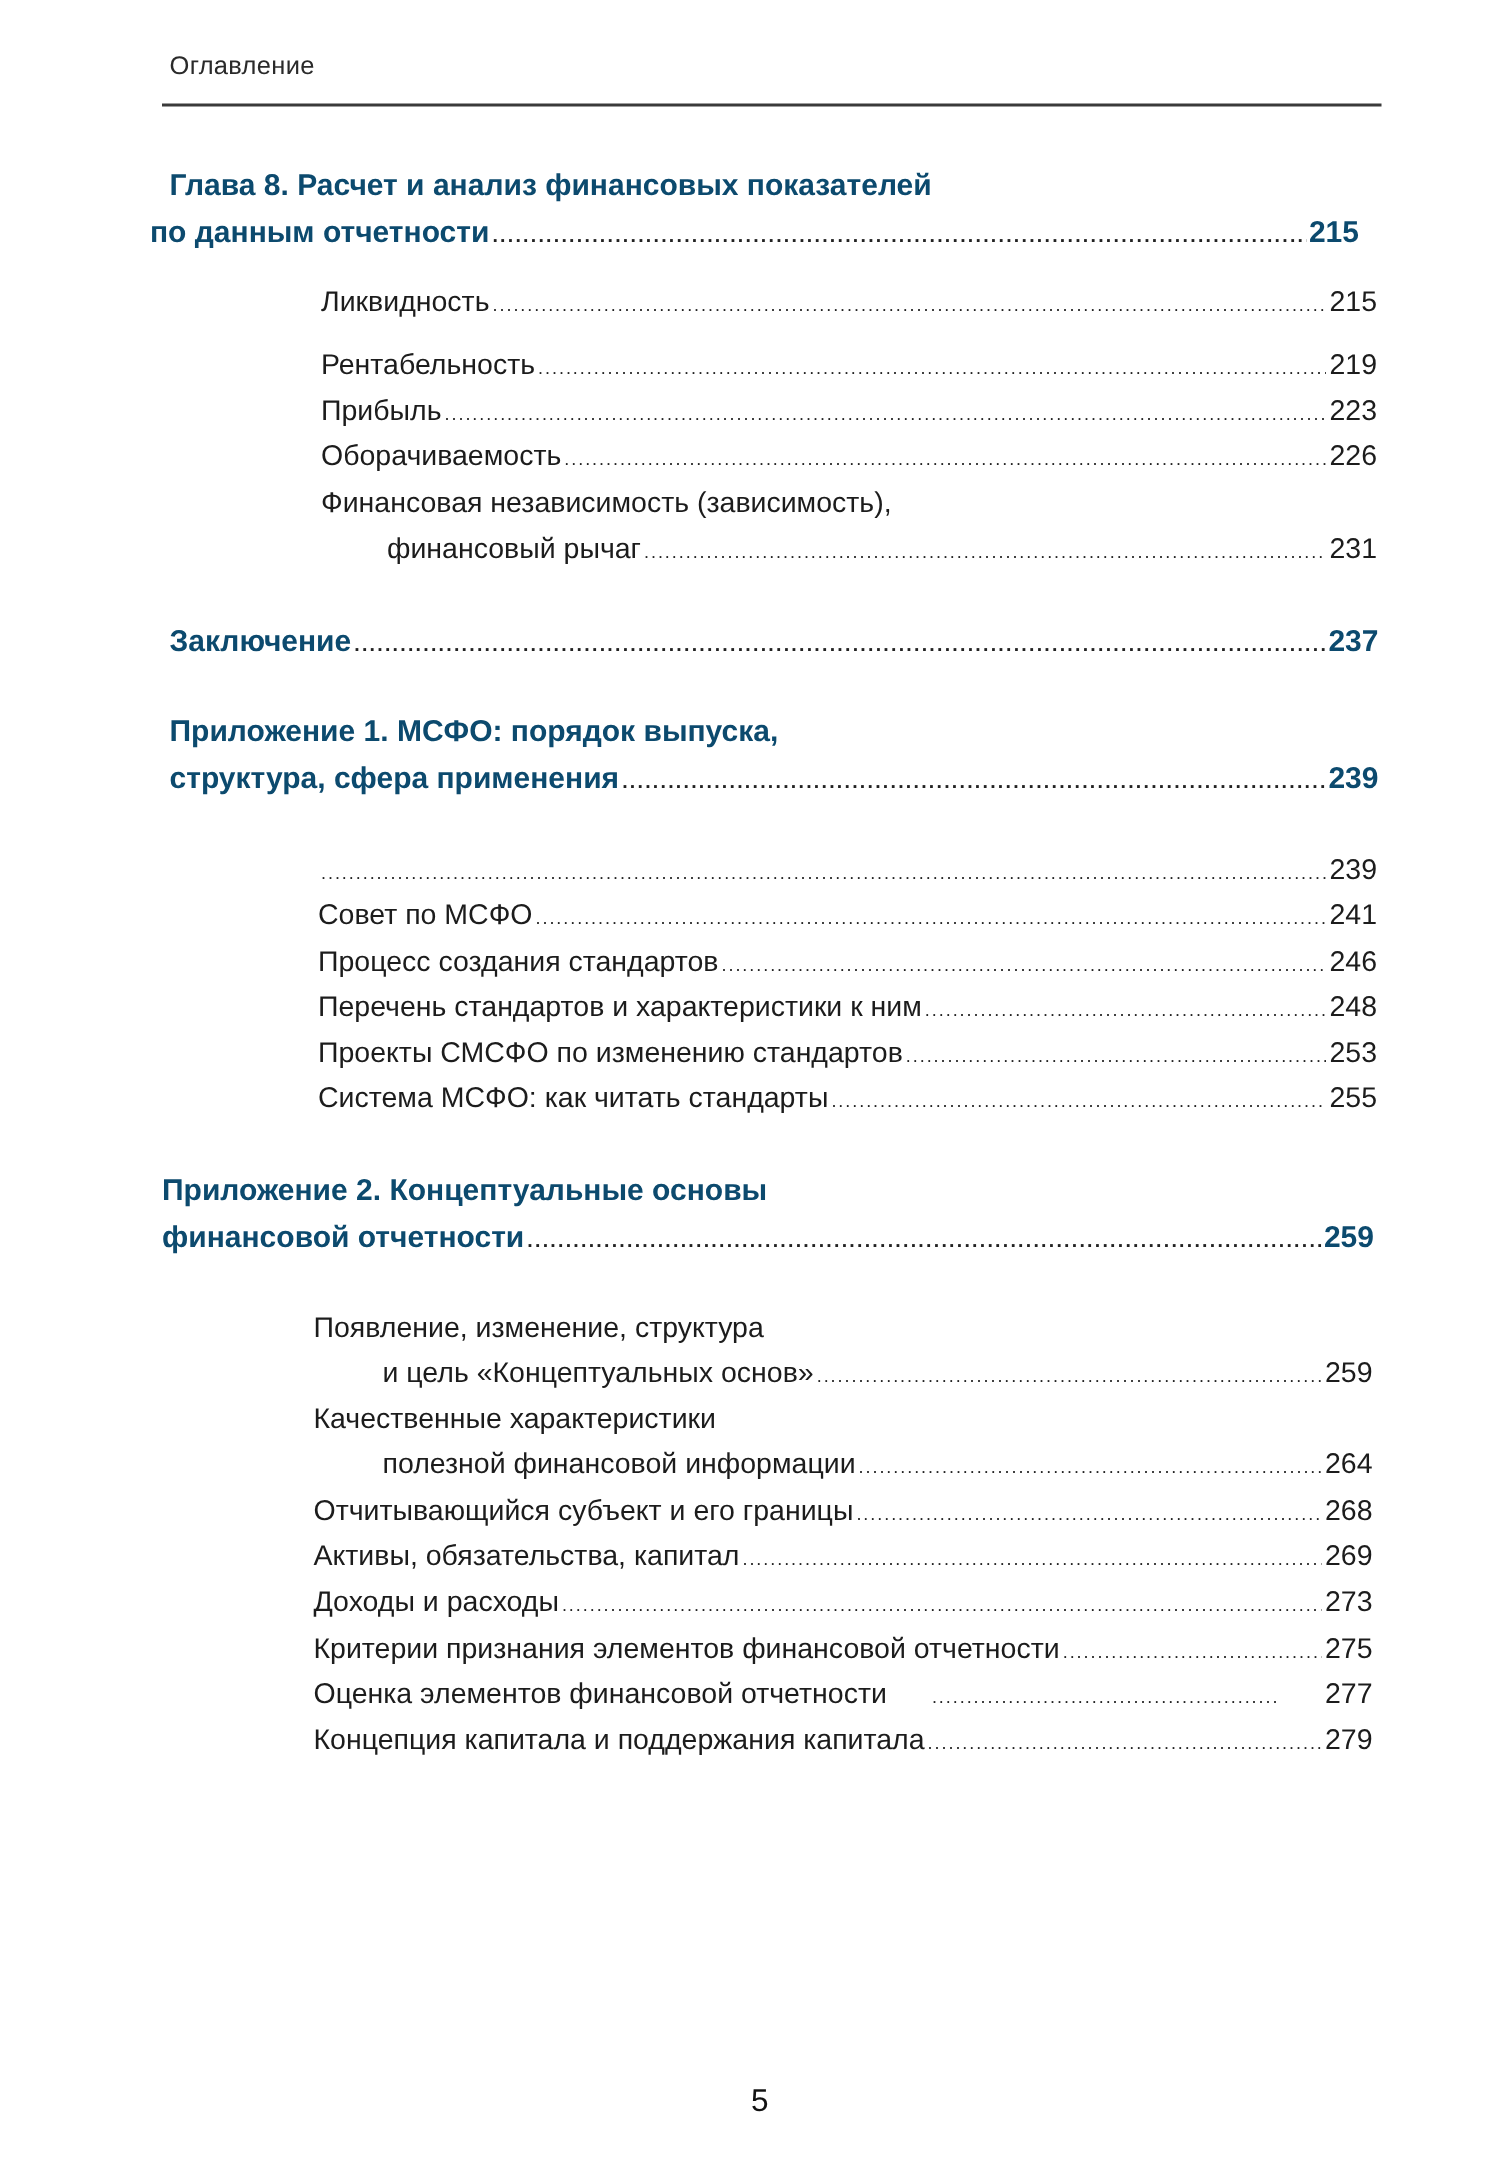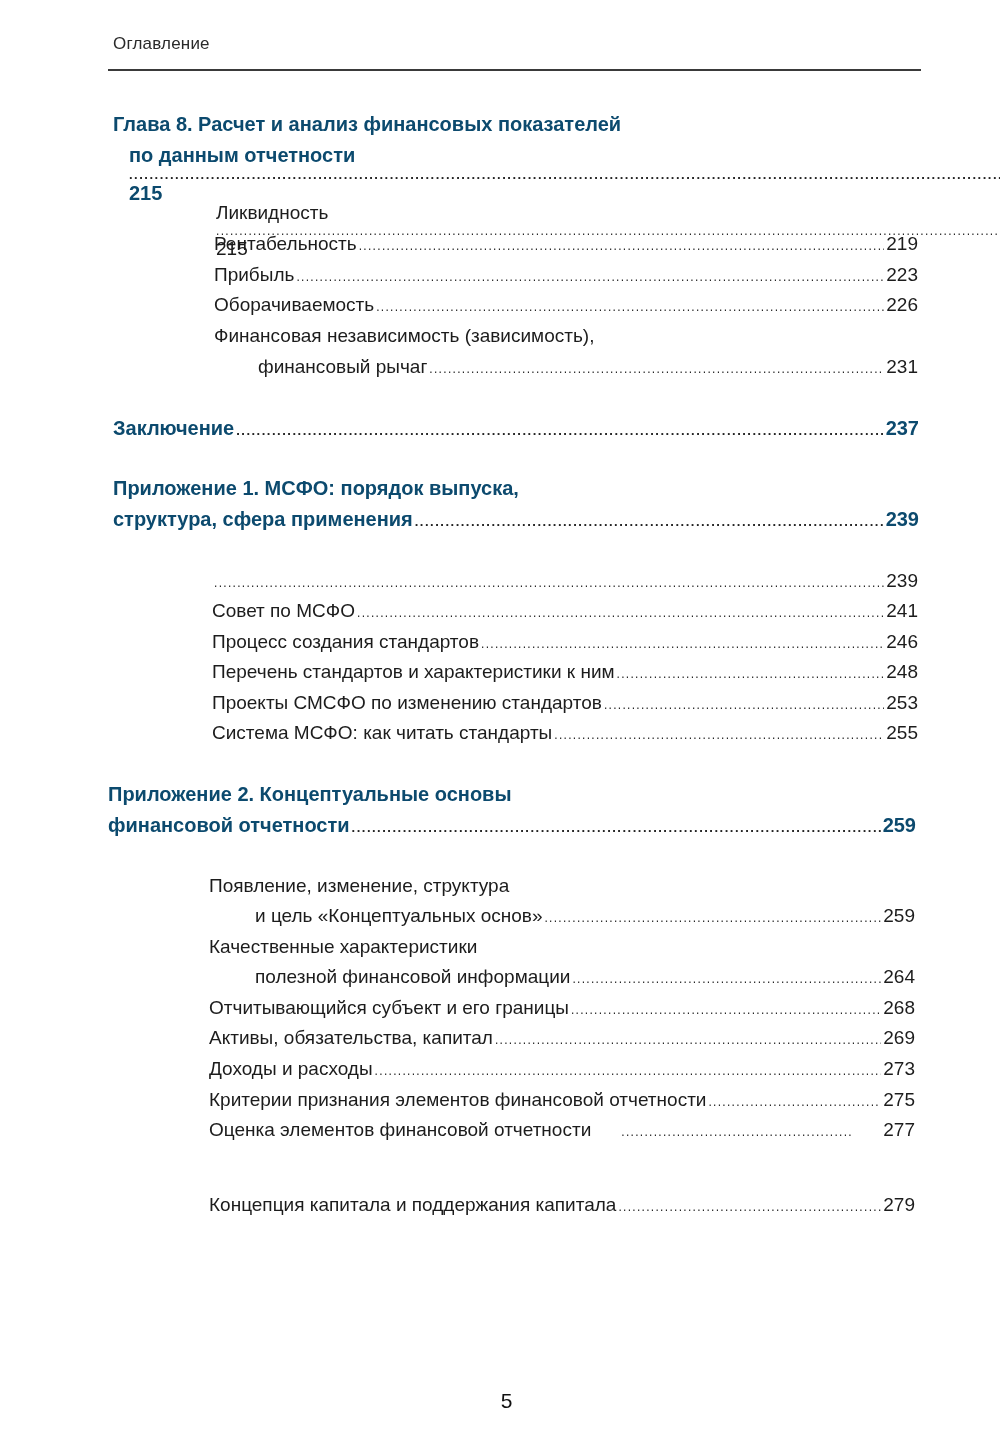--- a/index.html
+++ b/index.html
@@ -96,27 +96,27 @@
   </style>
 </head>
 <body>
 
 <div class="running-head">Оглавление</div>
 <div class="head-rule"></div>
 
 <div class="toc">
 
   <div class="line-only bold" style="left:113px; top:113px;">Глава 8. Расчет и анализ финансовых показателей</div>
-  <div class="entry bold" style="left:127px; top:144px; width:806px;flex-direction:column;">
+  <div class="entry bold" style="left:100px; top:144px; width:806px;">
     <span class="title">по данным отчетности</span>
     <span class="leader"></span>
     <span class="page">215</span>
   </div>
 
-  <div class="entry reg" style="left:214px; top:202px; width:704px;flex-direction:column;">
+  <div class="entry reg" style="left:214px; top:191px; width:704px;">
     <span class="title">Ликвидность</span>
     <span class="leader"></span>
     <span class="page">215</span>
   </div>
   <div class="entry reg" style="left:214px; top:233px; width:704px;">
     <span class="title">Рентабельность</span>
     <span class="leader"></span>
     <span class="page">219</span>
   </div>
   <div class="entry reg" style="left:214px; top:264px; width:704px;">
@@ -216,21 +216,21 @@
   <div class="entry reg" style="left:209px; top:1089px; width:706px;">
     <span class="title">Критерии признания элементов финансовой отчетности</span>
     <span class="leader"></span>
     <span class="page">275</span>
   </div>
   <div class="entry reg" style="left:209px; top:1119px; width:706px;gap:28px;">
     <span class="title">Оценка элементов финансовой отчетности</span>
     <span class="leader"></span>
     <span class="page">277</span>
   </div>
-  <div class="entry reg" style="left:209px; top:1150px; width:706px;margin-top:44px;">
+  <div class="entry reg" style="left:209px; top:1150px; width:706px;">
     <span class="title">Концепция капитала и поддержания капитала</span>
     <span class="leader"></span>
     <span class="page">279</span>
   </div>
 
 </div>
 
 <div class="page-number">5</div>
 
 </body></html>

